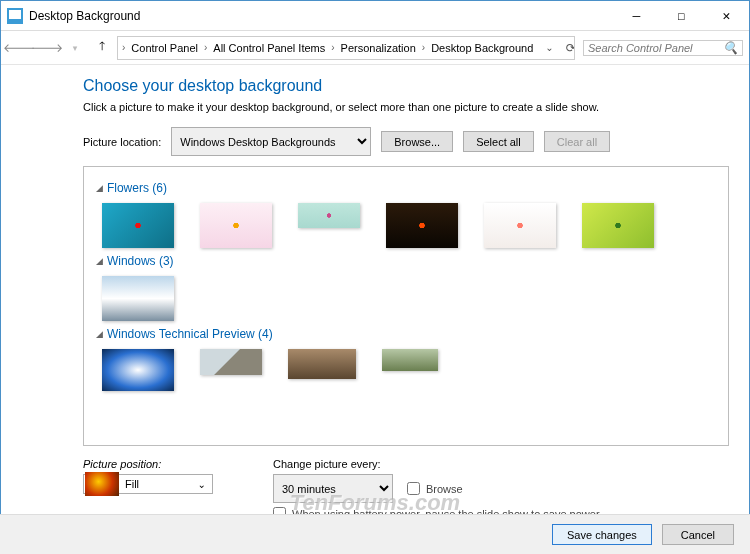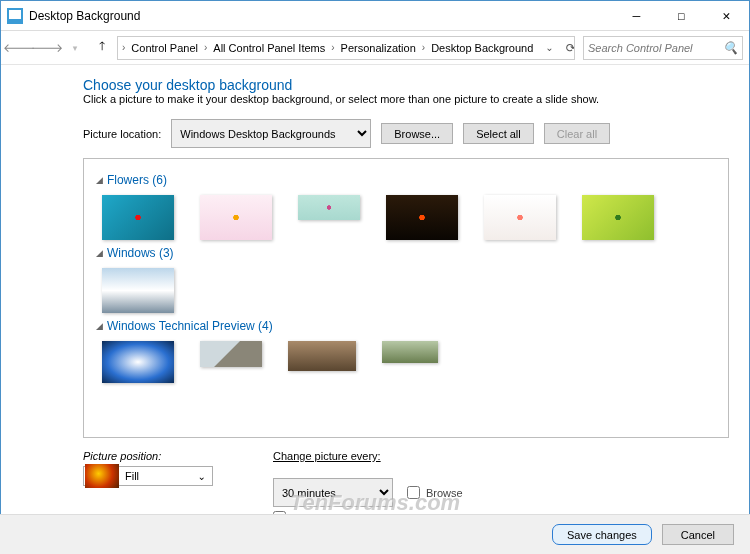--- a/index.html
+++ b/index.html
@@ -12,24 +12,24 @@
 .navbar { height: 34px; display: flex; align-items: center; padding: 0 6px; gap: 4px; border-bottom: 1px solid #e5e5e5; }
 .nav-arrow { width: 24px; height: 24px; display:flex; align-items:center; justify-content:center; color:#888; }
 .nav-up { width: 22px; height: 22px; display:flex; align-items:center; justify-content:center; }
 .addr-icon { width: 18px; height: 18px; }
 .breadcrumb { flex: 1; height: 24px; border: 1px solid #ccc; display: flex; align-items: center; padding: 0 2px; gap: 2px; background:#fff; overflow:hidden; }
 .crumb { padding: 2px 4px; white-space: nowrap; font-size: 11px; }
 .chev { color:#666; font-size:10px; }
 .bc-right { margin-left:auto; display:flex; align-items:center; }
 .dd-arrow { padding:0 6px; color:#555; font-size:10px; }
 .refresh { padding:0 6px; color:#555; }
-.searchbox { width: 160px; height: 24px; border: 1px solid #ccc; margin-left: 4px; display:flex; align-items:center; padding:0 4px; color:#777; font-style:italic; gap:4px; }
+.searchbox { width: 160px; height: 16px; border: 1px solid #ccc; margin-left: 4px; display:flex; align-items:center; padding:0 4px; color:#777; font-style:italic; gap:4px; }
 .searchbox span:first-child { flex:1; font-style: italic; font-size:11px; }
 .content { padding: 12px 20px 6px 82px; }
-.heading { color: #0063b1; font-size: 14px; margin-bottom: 0; font-weight: 400; }
+.heading { color: #0063b1; font-size: 16px; margin-bottom: 6px; font-weight: 400; }
 .subtext { font-size: 11px; margin-bottom: 14px; }
 .row { display: flex; align-items: center; gap: 10px; margin-bottom: 10px; font-size:11px; }
 select, .dropdown { height: 29px; border: 1px solid #adadad; background:#efefef; font-size:11px; padding:0 4px; }
 .btn { height: 21px; border: 1px solid #adadad; background: #e1e1e1; padding: 0 12px; font-size: 11px; display:inline-flex; align-items:center; }
 .btn.disabled { color:#9a9a9a; }
 .gallery { border: 1px solid #bdbdbd; padding: 8px 12px 12px 12px; height: 280px; overflow:hidden; }
 .group-hdr { color: #0063b1; font-size: 12px; margin: 6px 0 8px 0; display:flex; align-items:center; gap:4px; }
 .tri { font-size: 9px; color:#666; }
 .thumbs { display: flex; flex-wrap: wrap; gap: 26px; margin-left: 6px; margin-bottom: 6px; }
 .thumb { width: 72px; height: 45px; background:#ccc; box-shadow: 1px 1px 3px rgba(0,0,0,0.25); }
@@ -138,36 +138,36 @@
   <div class="bottom">
     <div>
       <div style="margin-bottom:4px;font-style:italic;">Picture position:</div>
       <div class="pos-box">
         <div class="pos-thumb"></div>
         <span style="padding:0 6px; flex:1;">Fill</span>
         <span style="padding:0 5px;font-size:10px;">⌄</span>
       </div>
     </div>
     <div>
-      <div style="margin-bottom:16px;text-decoration:underline;">Change picture every:</div>
+      <div style="margin-bottom:4px;">Change picture every:</div>
       <div style="display:flex;align-items:center;gap:14px;">
         <select class="dropdown" style="width:120px;">
           <option>30 minutes</option>
         </select>
         <label class="chk" style="margin-top:0;">
           <input type="checkbox" style="">
           <span>Browse</span>
         </label>
       </div>
       <label class="chk">
         <input type="checkbox" style="">
         <span>When using battery power, pause the slide show to save power</span>
       </label>
     </div>
   </div>
 </div>
 
 <div class="watermark">TenForums.com</div>
 
 <div class="footer">
-  <button class="btn" style="background:#e5f1fb;border-color:#2b7cd3;padding:0 14px;border-radius:7px;">Save changes</button>
+  <button class="btn" style="background:#e5f1fb;border-color:#2b7cd3;padding:0 14px;">Save changes</button>
   <button class="btn" style="padding:0 18px;">Cancel</button>
 </div>
 
 </body></html>

